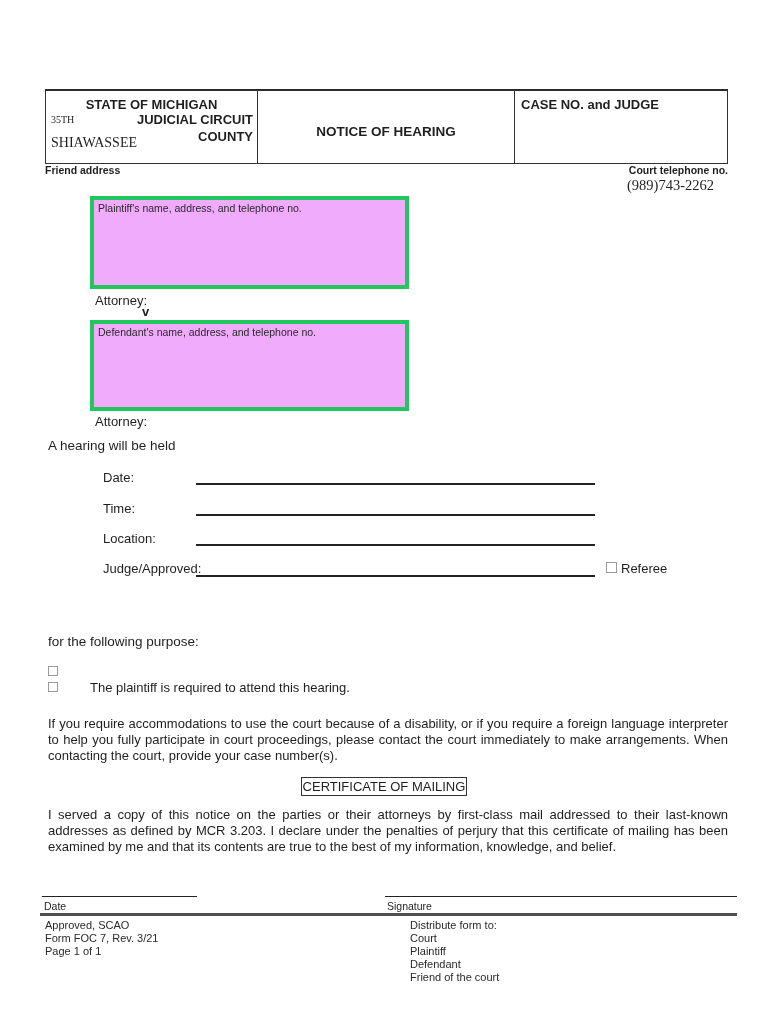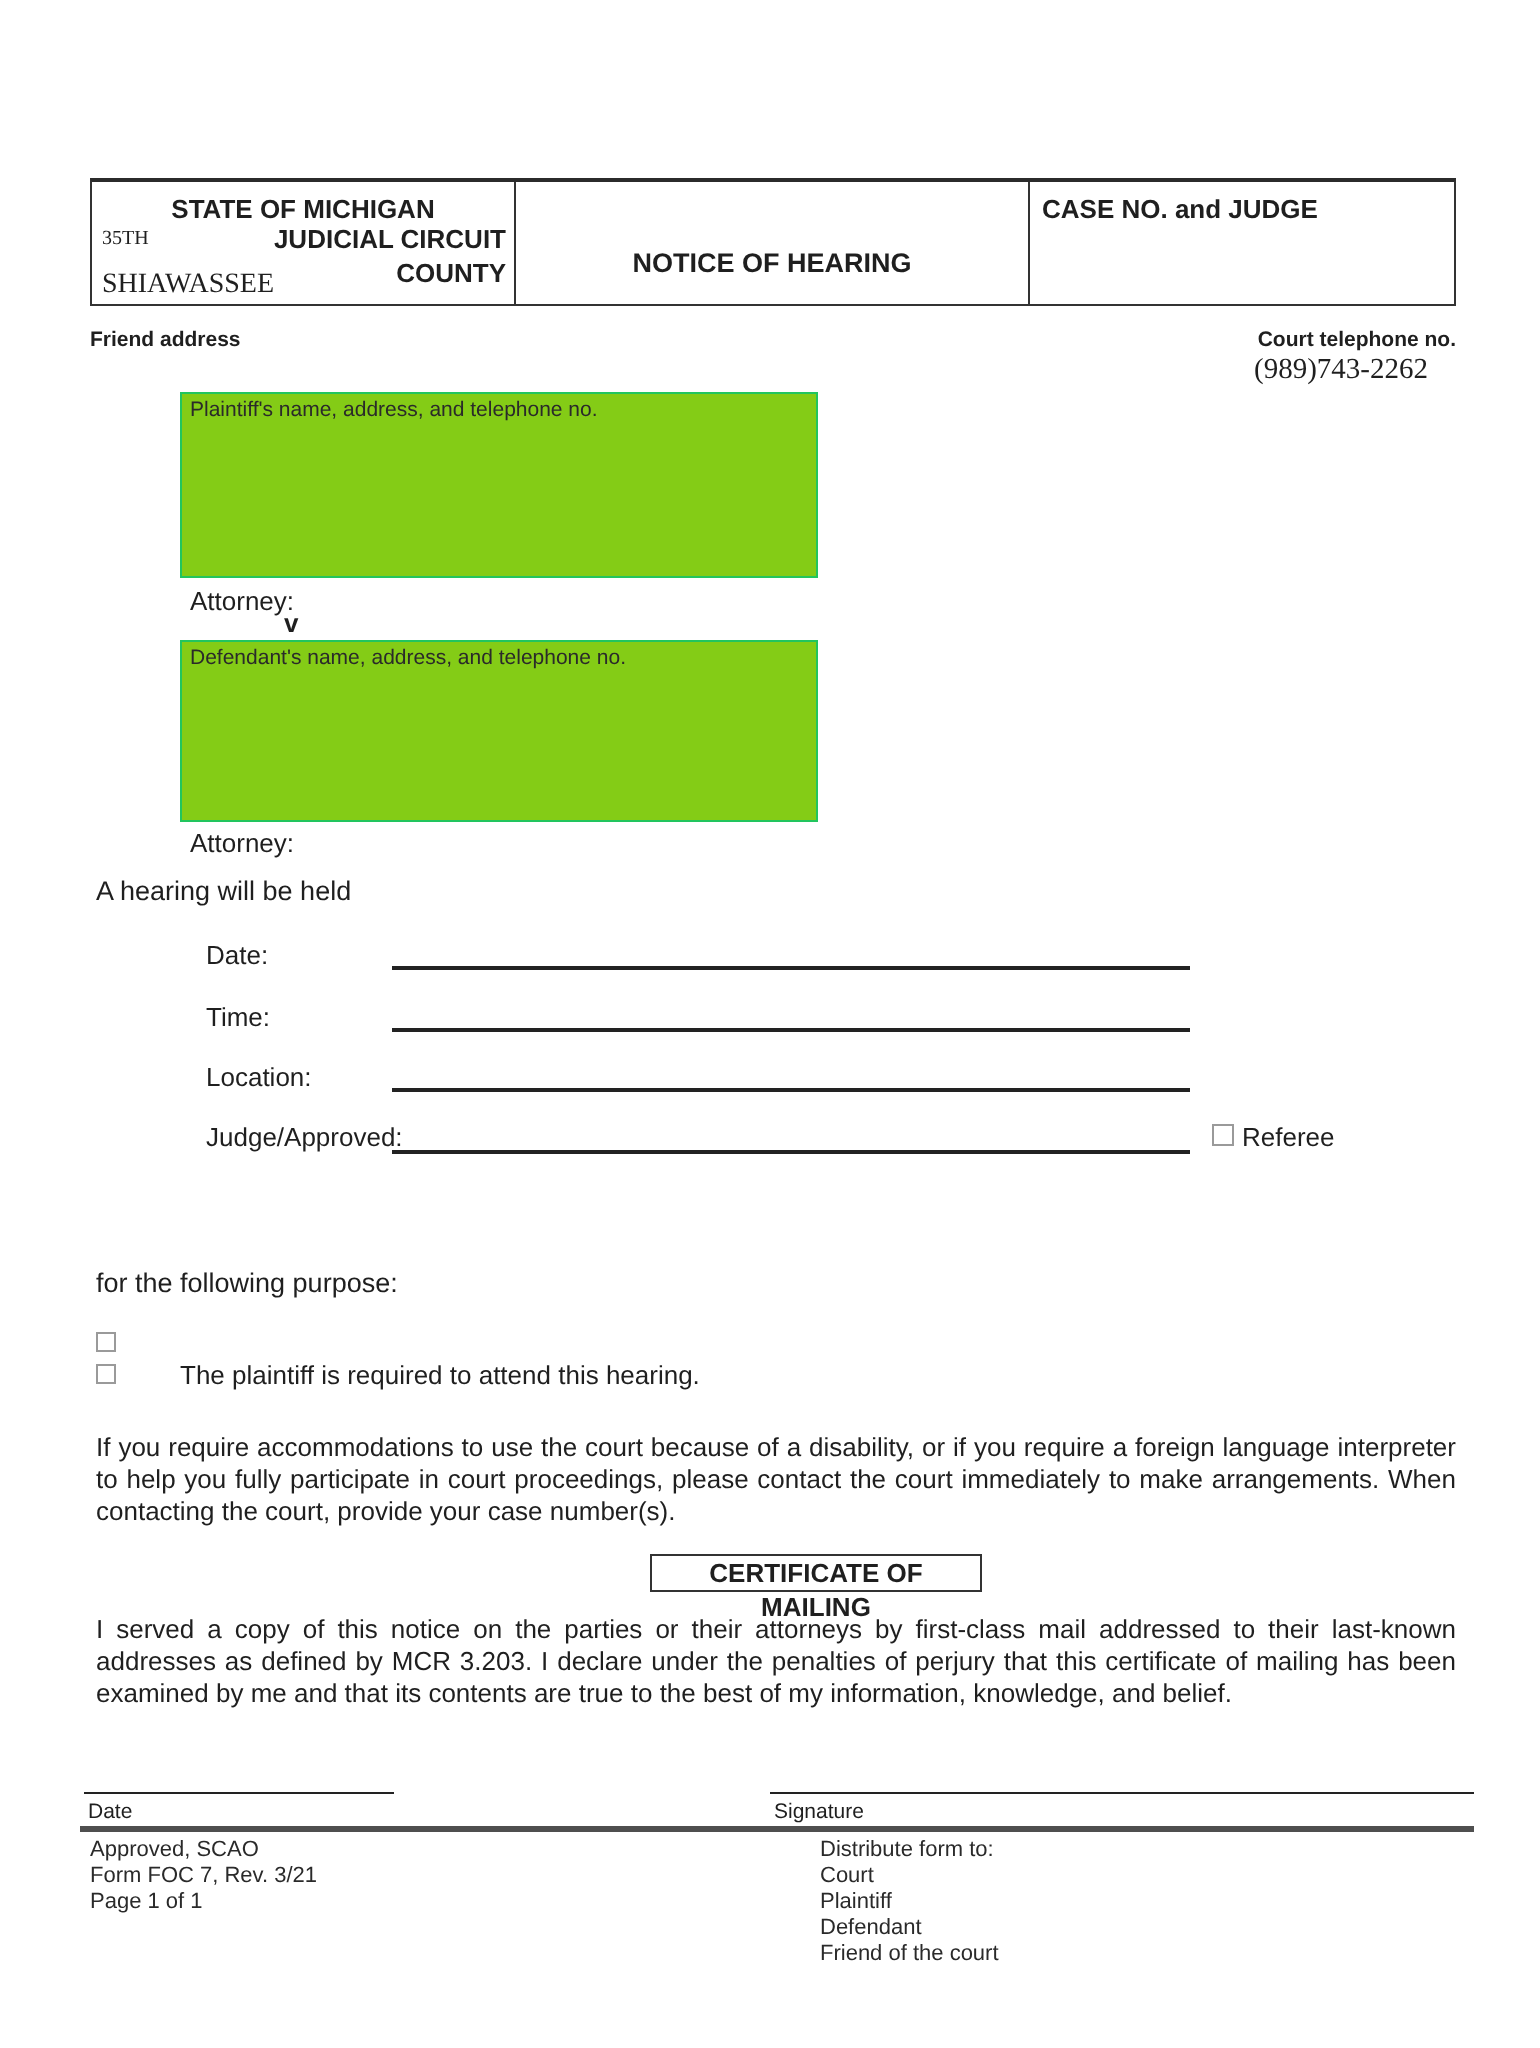--- a/index.html
+++ b/index.html
@@ -15,51 +15,50 @@
   }
   .abs { position: absolute; }
   .b { font-weight: bold; }
   .serif { font-family: "Liberation Serif", serif; }
   .small { font-size: 10.5px; }
   .body-txt { font-size: 13px; line-height: 15.8px; text-align: justify; }
   .lbl { font-size: 13px; }
 
   
   .caption-table {
-    left: 45px; top: 89px; width: 683px; height: 64px;
+    left: 45px; top: 89px; width: 683px; height: 75px;
     border: 1.5px solid #333; border-top: 2px solid #2b2b2b;
     display: flex;
   }
   .cap-cell { position: relative; height: 100%; }
   .cap-left  { width: 212px; border-right: 1.5px solid #333; }
   .cap-mid   { width: 257px; border-right: 1.5px solid #333; }
   .cap-right { flex: 1; }
 
   .fieldbox {
-    border: 1px solid #22c55e;
-    background: #84cc16;
+    border: 4px solid #22c55e;
+    background: #f0abfc;
   }
   .boxlabel { position: absolute; left: 4px; top: 2px; font-size: 10.5px; color: #2a2a2a; }
 
   .fill-line { height: 1.5px; background: #222; }
 
   .checkbox {
     width: 11px; height: 11px;
     border: 1px solid #9a9a9a;
     background: #fff;
     display: inline-block;
   }
 
   .cert-box {
     border: 1.2px solid #333;
     text-align: center;
-    font-weight: bold;
+    font-weight: normal;
     font-size: 13px;
     line-height: 17px;
-    margin-left: 24px;
   }
 
   .thick-rule { height: 3px; background: #4f4f4f; }
   .foot { font-size: 11px; line-height: 13px; color: #2a2a2a; }
 </style>
 </head>
 <body>
 
 <div class="page">
 

